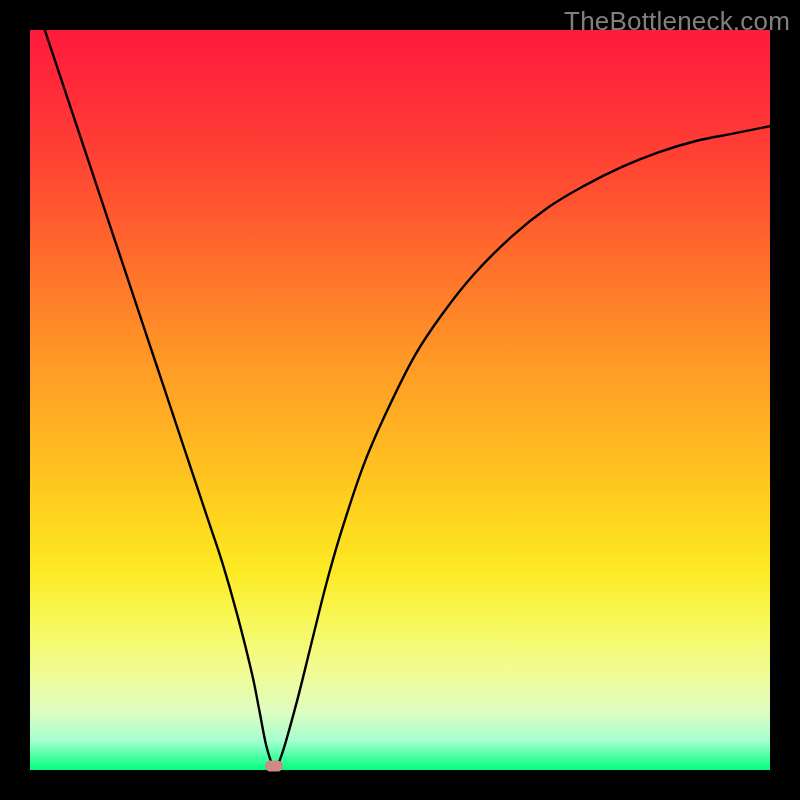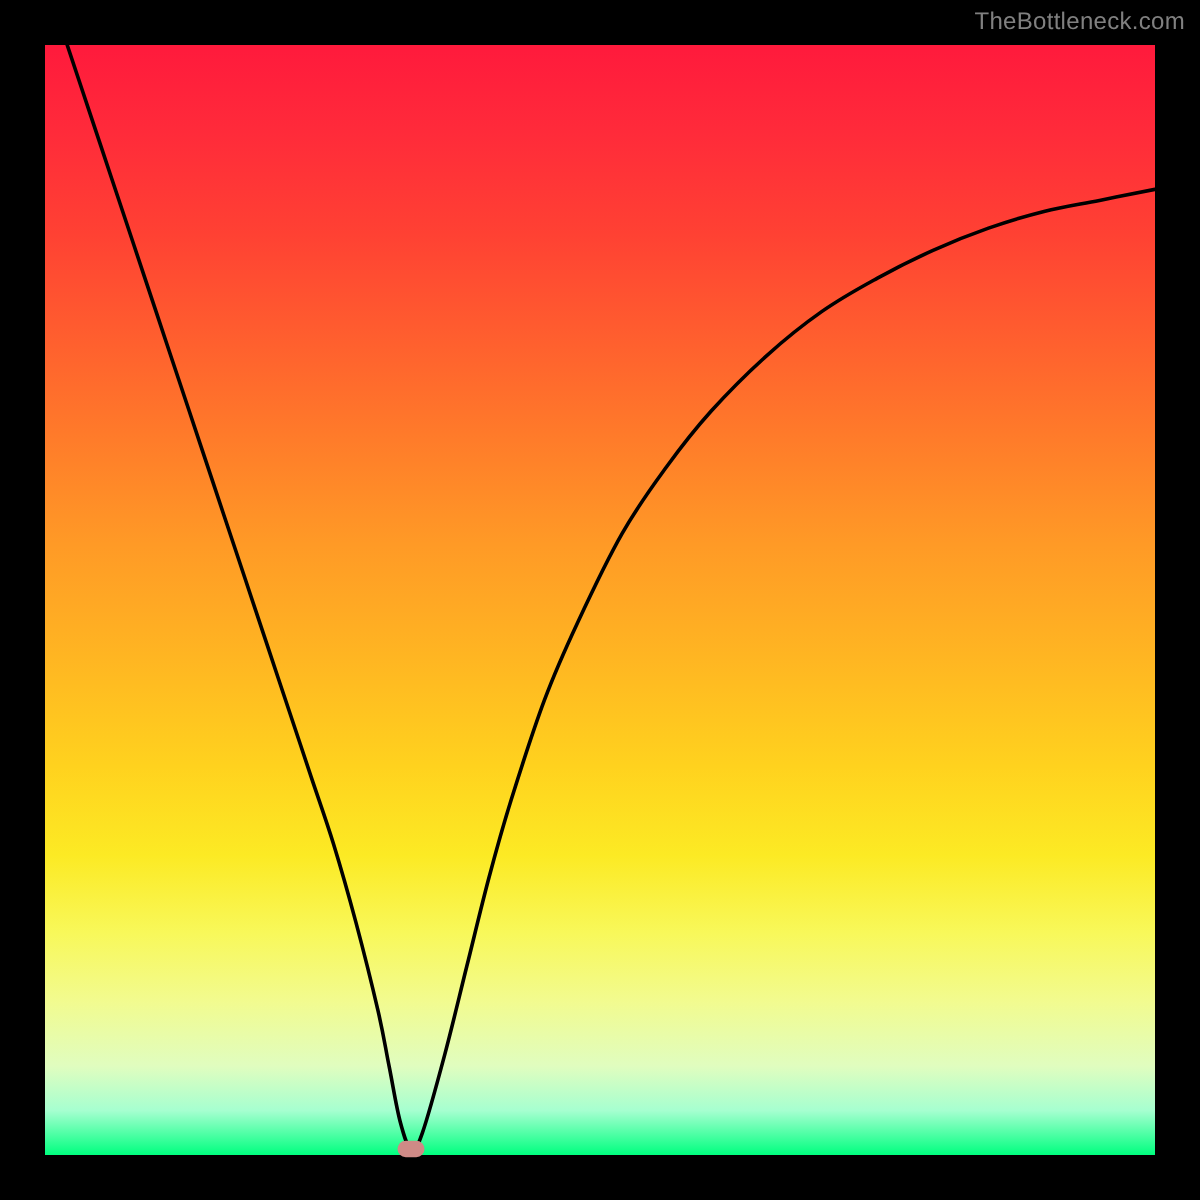--- a/index.html
+++ b/index.html
@@ -38,21 +38,21 @@
       #e0fdbf 92%,
       #a6ffd0 96%,
       #00ff7f 100%
     );
   }
   .watermark {
     position: absolute;
     top: 6px;
     right: 10px;
     color: #808080;
-    font-size: 16px;
+    font-size: 26px;
     letter-spacing: 0.2px;
     font-weight: 400;
   }
   svg.curve {
     position: absolute;
     left: 0;
     top: 0;
     width: 740px;
     height: 740px;
   }

